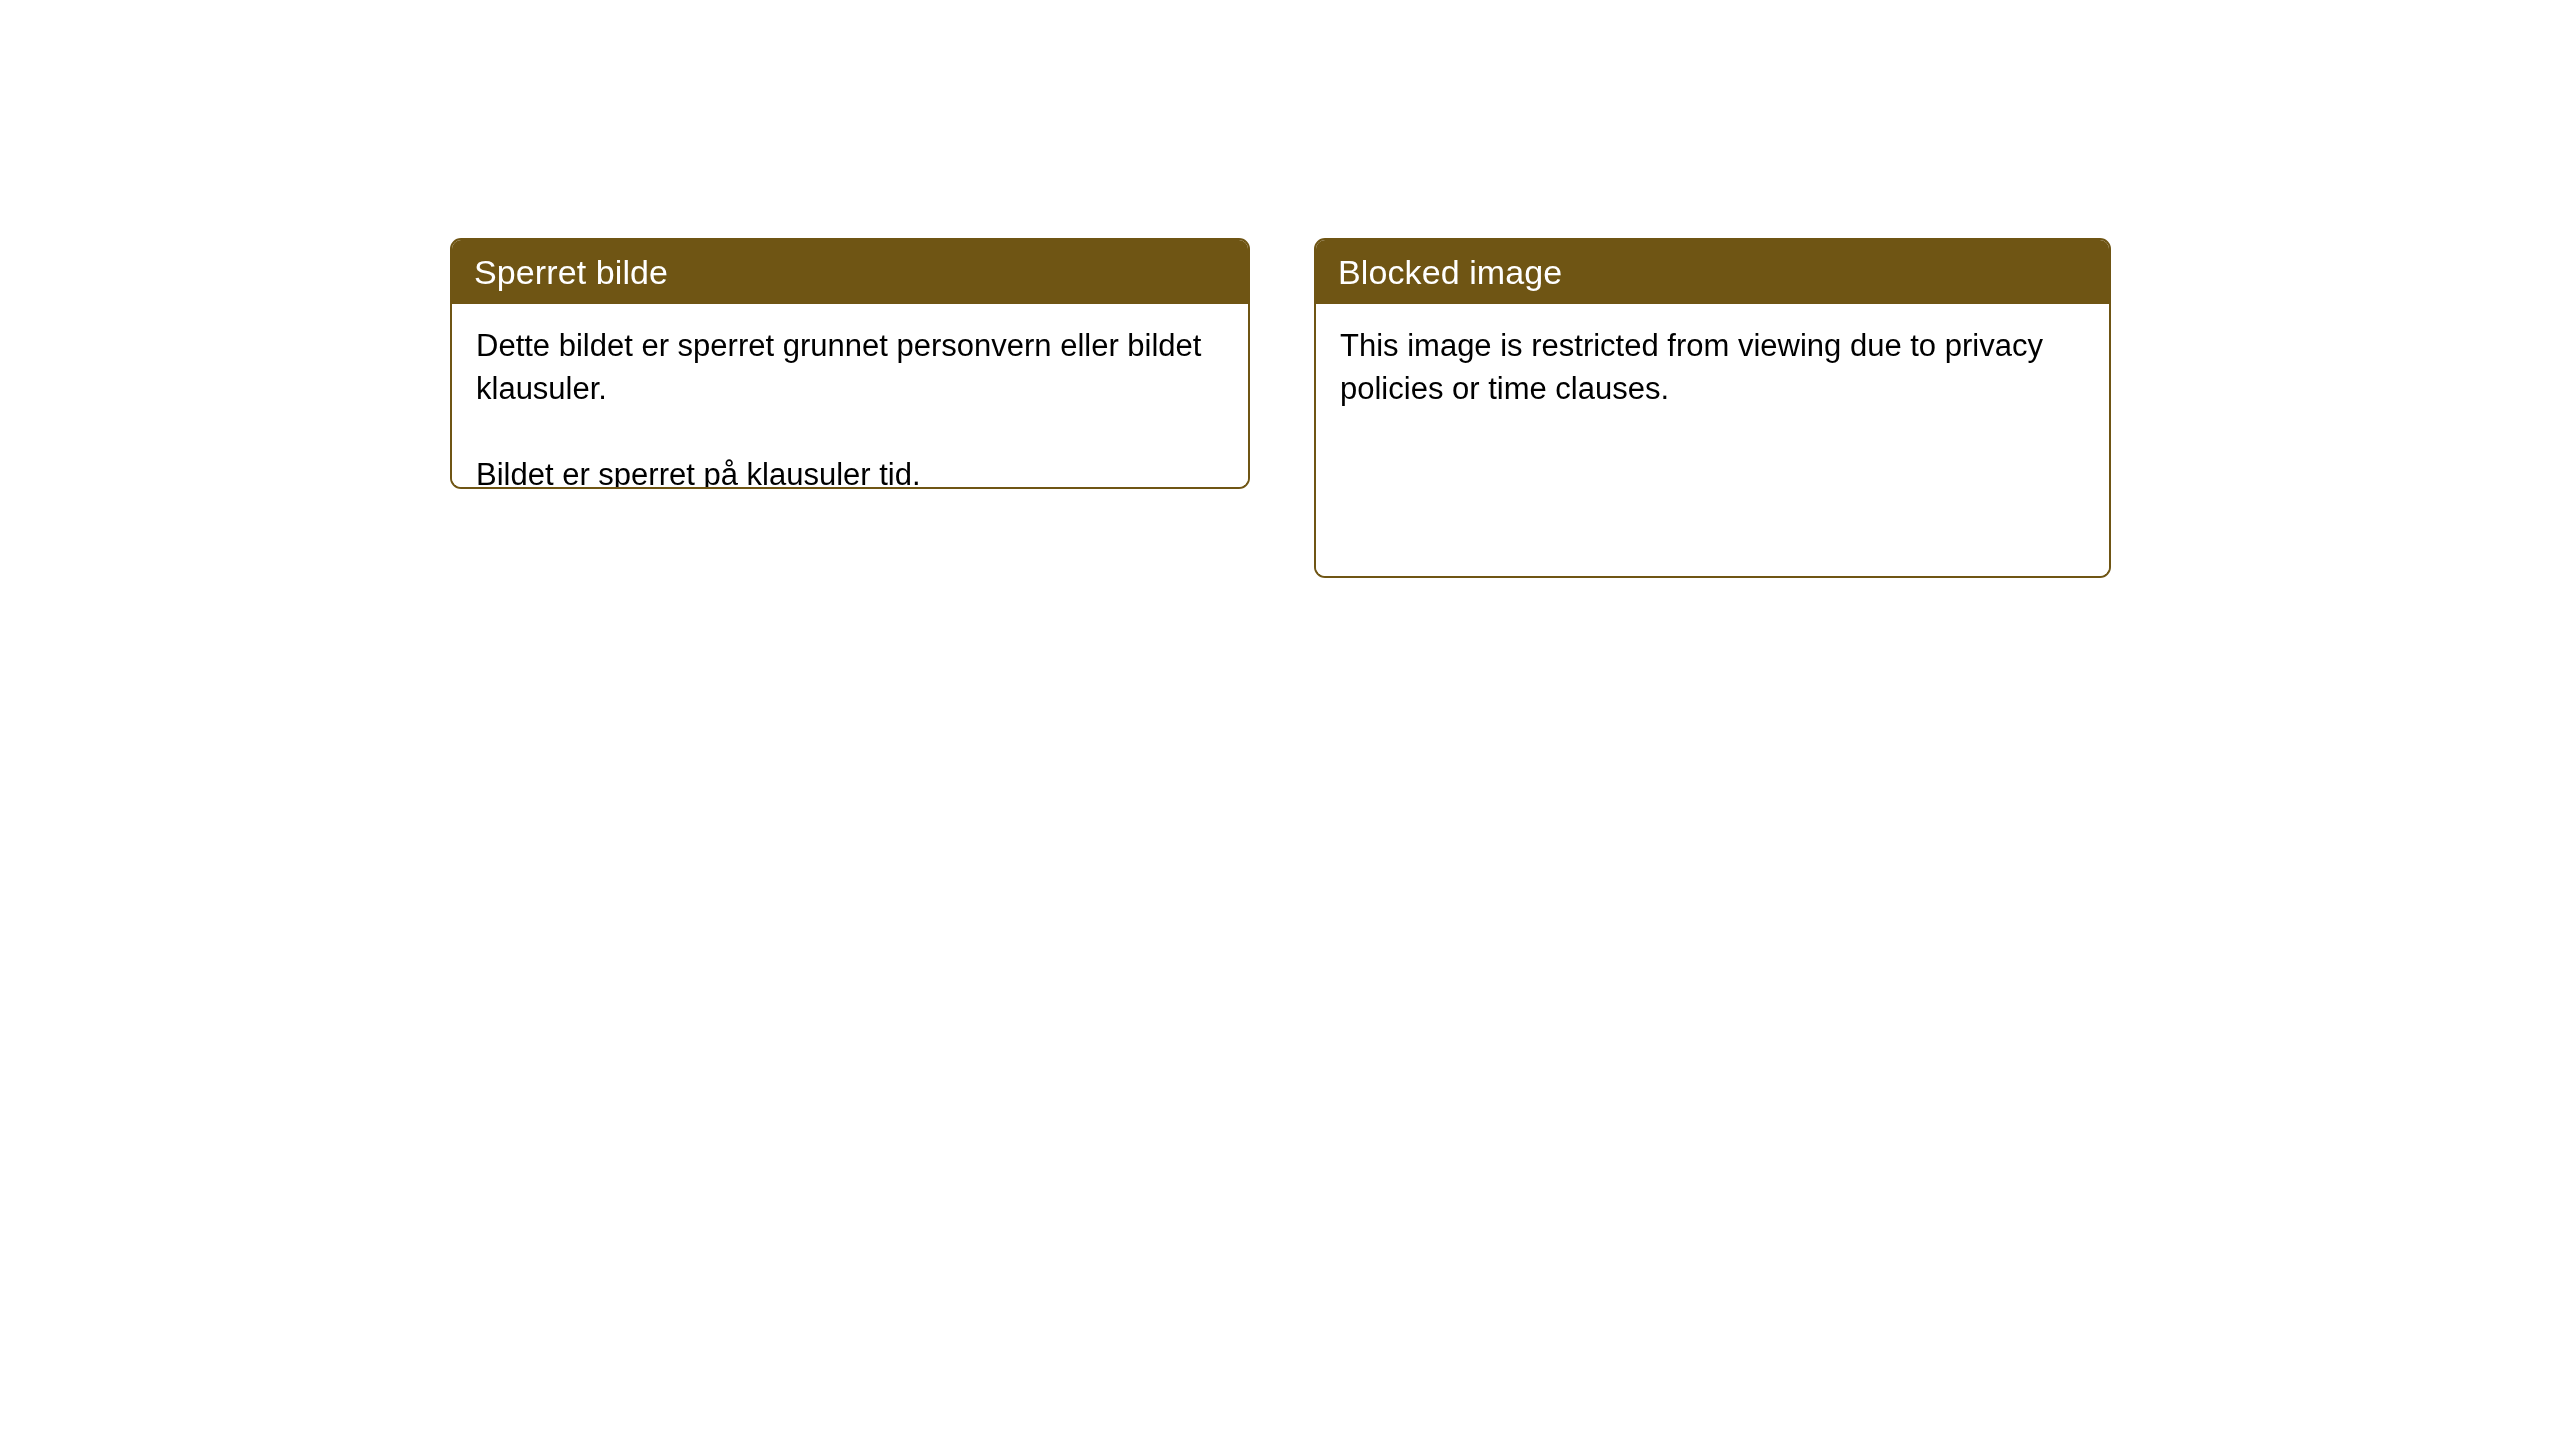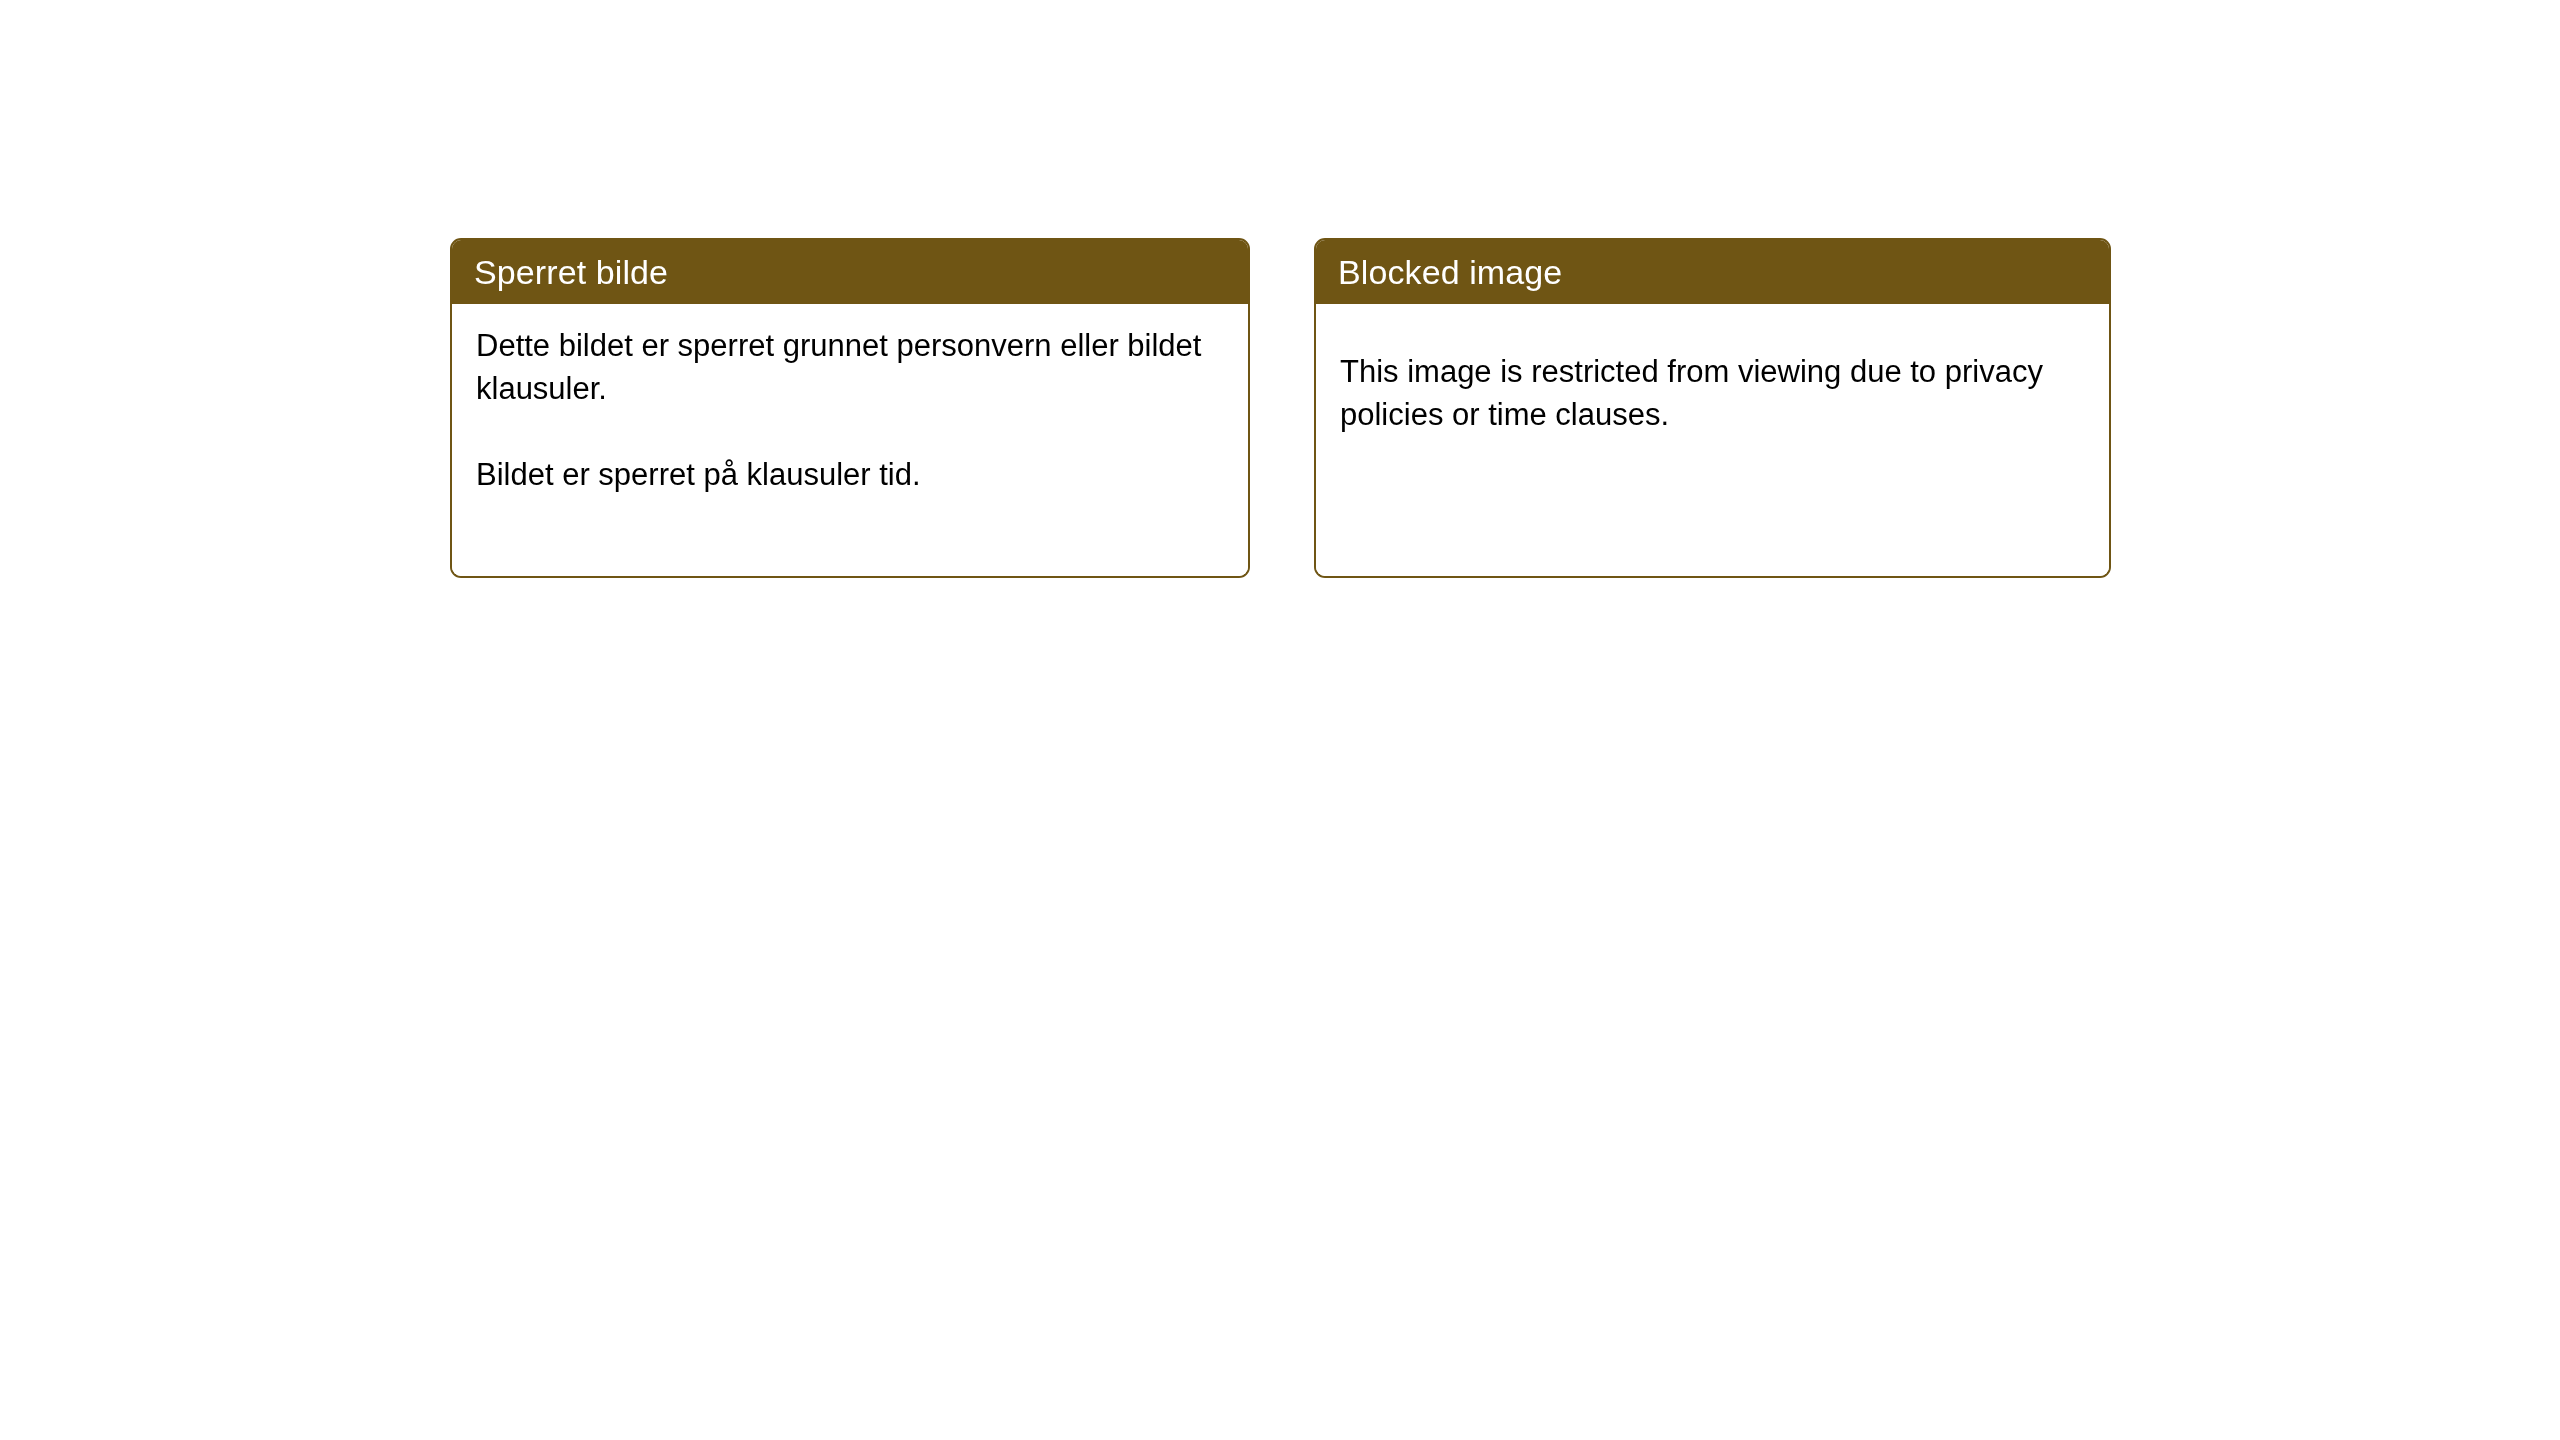--- a/index.html
+++ b/index.html
@@ -29,22 +29,22 @@
   .notice-card {
     box-sizing: border-box;
     background: #ffffff;
     border: 2px solid #6f5514;
     border-radius: 11px;
     overflow: hidden;
     display: flex;
     flex-direction: column;
   }
 
-  .card-norwegian { width: 800px; height: 340px; }
-  .card-english   { width: 797px; height: 340px; gap: 26px; }
+  .card-norwegian { width: 800px; height: 251px; }
+  .card-english   { width: 797px; height: 340px; }
 
   .card-header {
     box-sizing: border-box;
     background: #6f5514;
     height: 64px;
     flex: 0 0 64px;
     display: flex;
     align-items: center;
     padding: 0 0 0 22px;
   }

